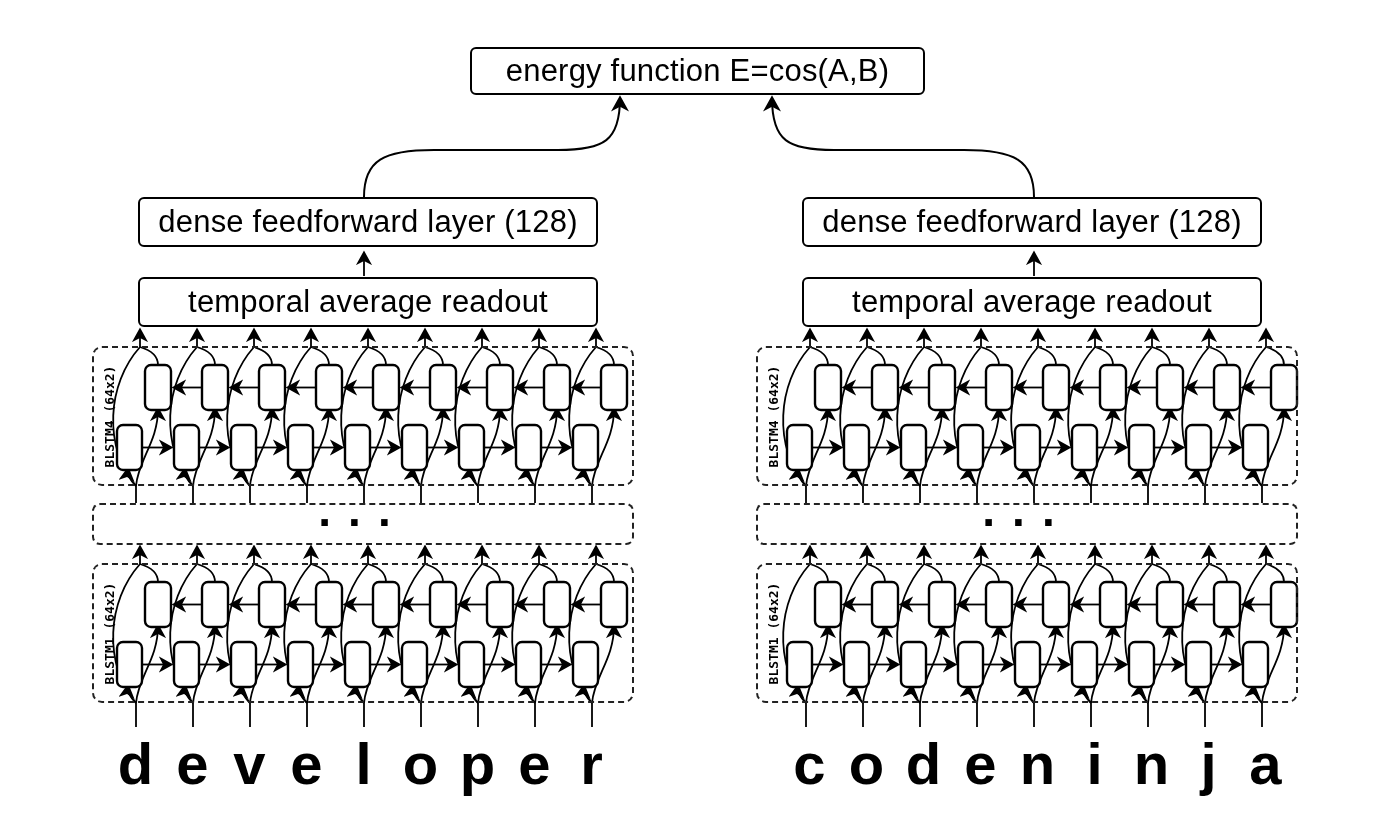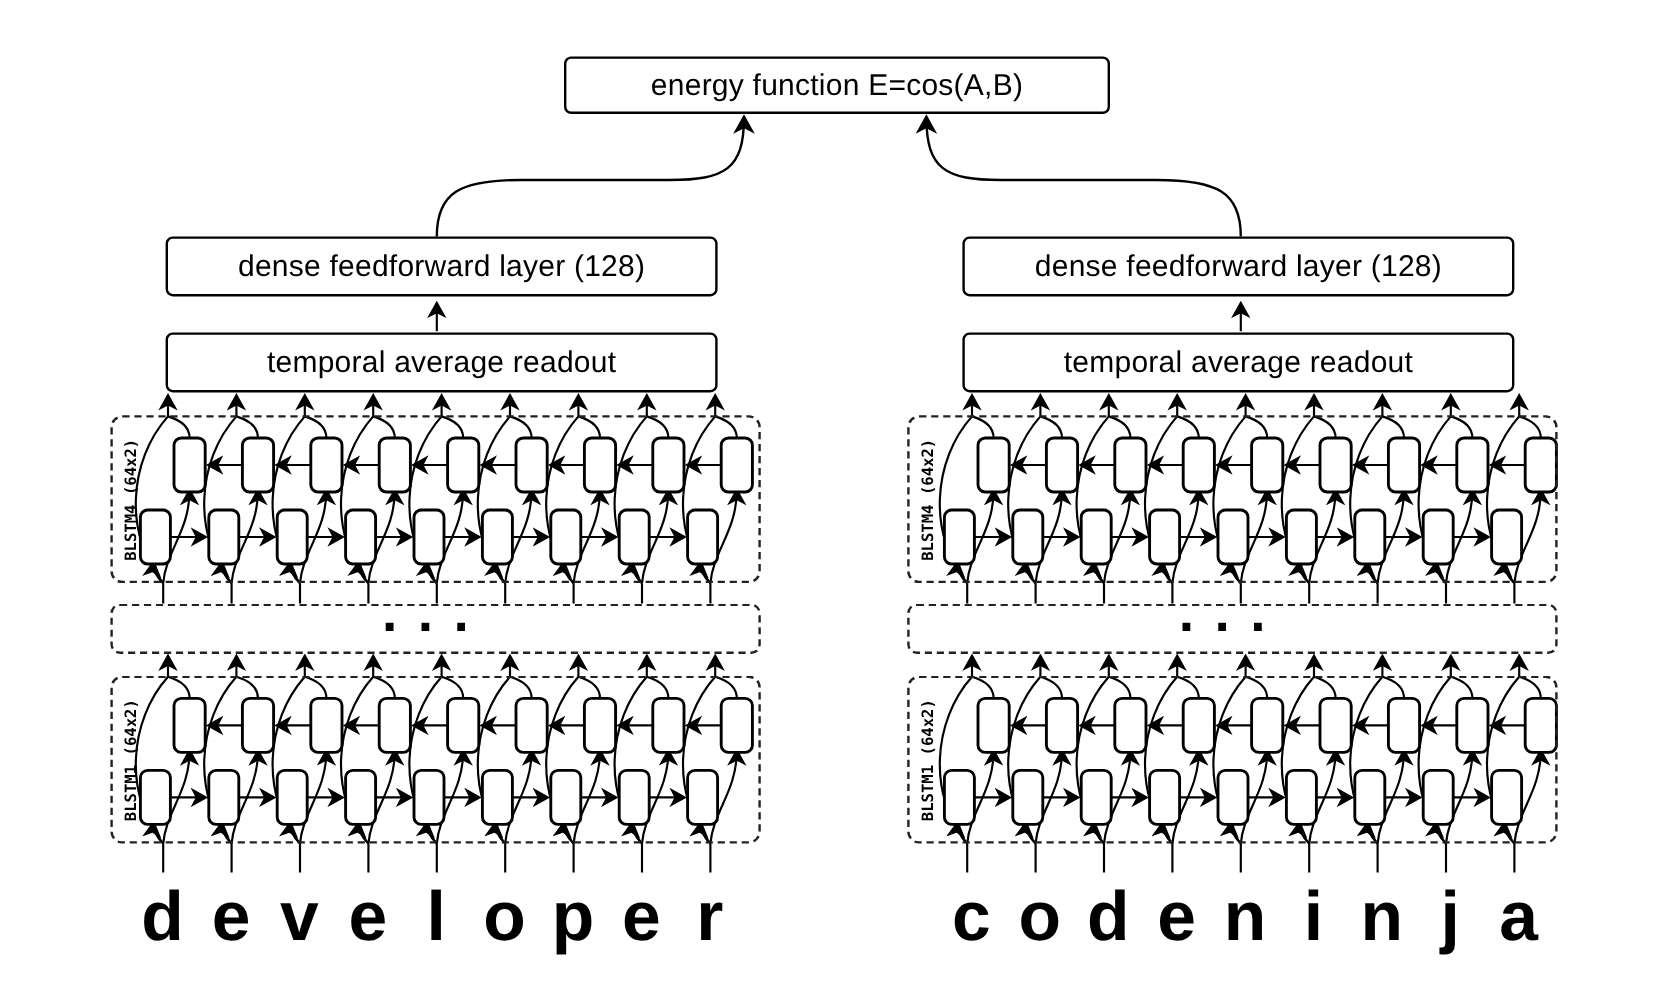--- a/index.html
+++ b/index.html
@@ -5,21 +5,21 @@
   * { margin:0; padding:0; box-sizing:border-box; }
   html,body { width:1394px; height:826px; background:#ffffff; overflow:hidden;
               font-family:"Liberation Sans", sans-serif; }
   #stage { position:relative; width:1394px; height:826px; background:#fff; }
   #net-svg { position:absolute; left:0; top:0; z-index:1; }
 
   .labelbox {
     position:absolute; z-index:3; background:#fff;
     border:2.2px solid #000; border-radius:6px;
     display:flex; align-items:center; justify-content:center;
-    font-size:25px; color:#000; letter-spacing:0.2px; white-space:nowrap;
+    font-size:31px; color:#000; letter-spacing:0.2px; white-space:nowrap;
   }
   .dashedbox {
     position:absolute; z-index:2; background:transparent;
     border:2px dashed #222; border-radius:10px;
   }
   .blstm-label {
     position:absolute; left:2px; top:0; bottom:0; width:28px;
     display:flex; align-items:center; justify-content:center;
   }
   .blstm-label > span {

